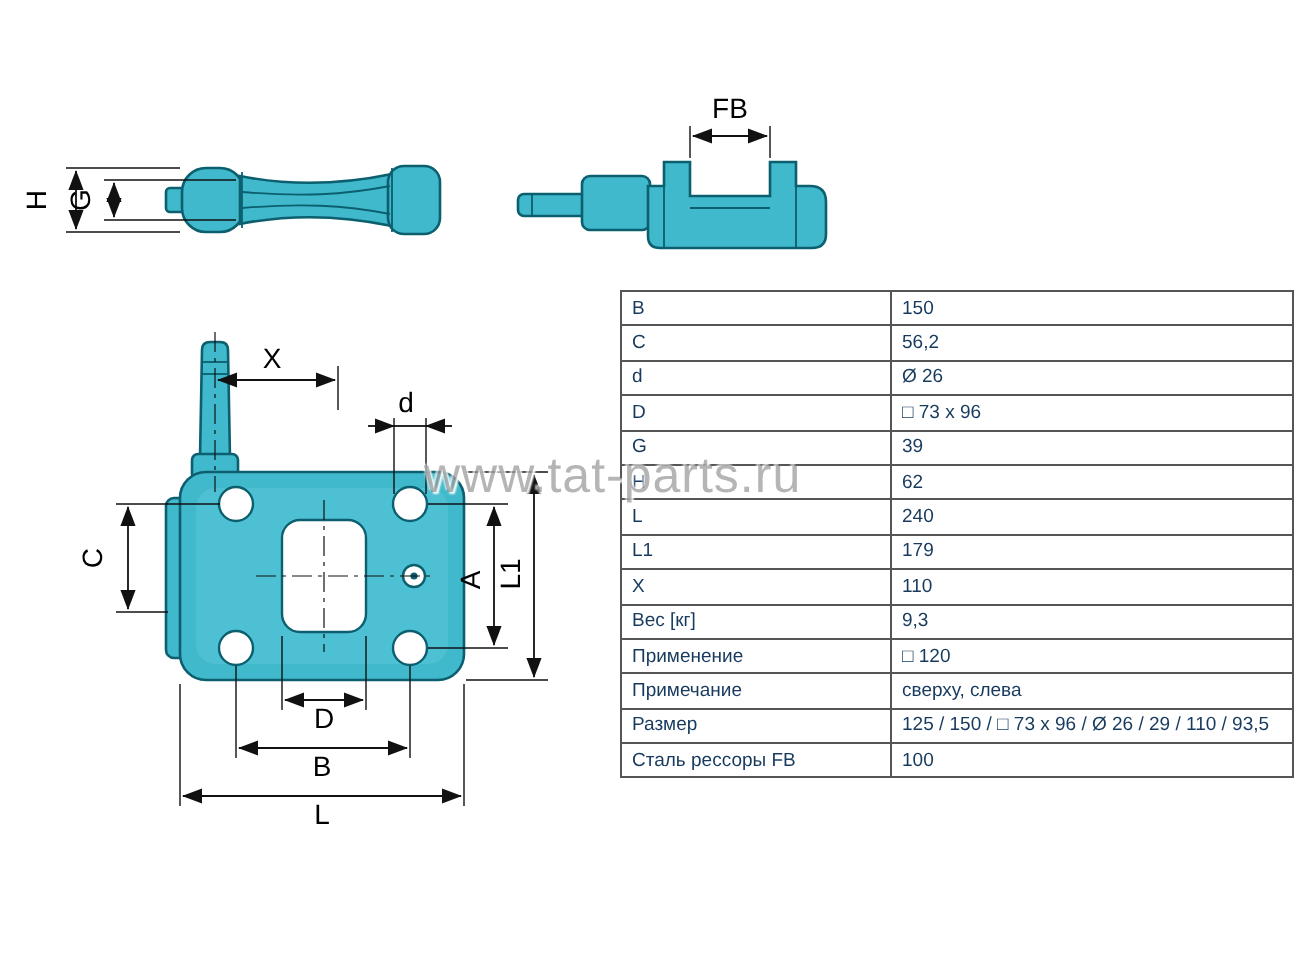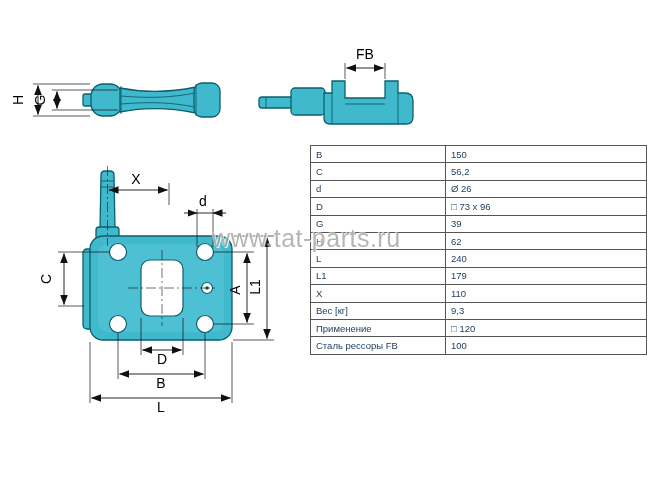--- a/index.html
+++ b/index.html
@@ -216,19 +216,27 @@
         </tr>
         <tr>
           <td>Вес [кг]</td>
           <td>9,3</td>
         </tr>
         <tr>
           <td>Применение</td>
           <td>□ 120</td>
         </tr>
         <tr>
+          <td>Примечание</td>
+          <td>сверху, слева</td>
+        </tr>
+        <tr>
+          <td>Размер</td>
+          <td>125 / 150 / □ 73 x 96 / Ø 26 / 29 / 110 / 93,5</td>
+        </tr>
+        <tr>
           <td>Сталь рессоры FB</td>
           <td>100</td>
         </tr>
       </tbody>
   </table>
 
 </div>
 
 </body></html>

